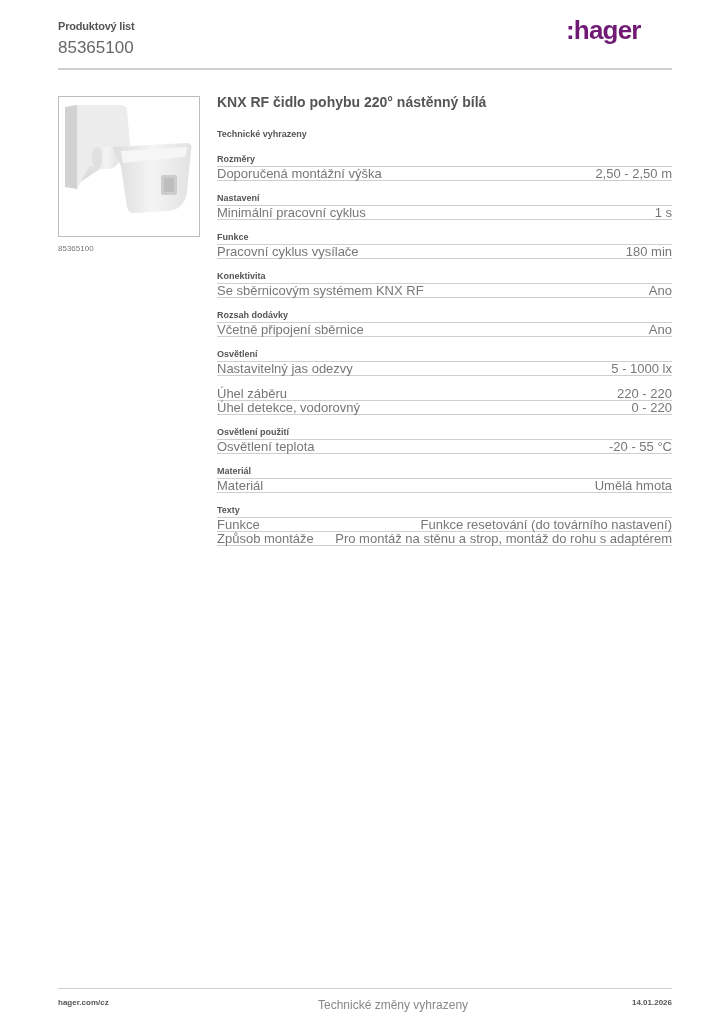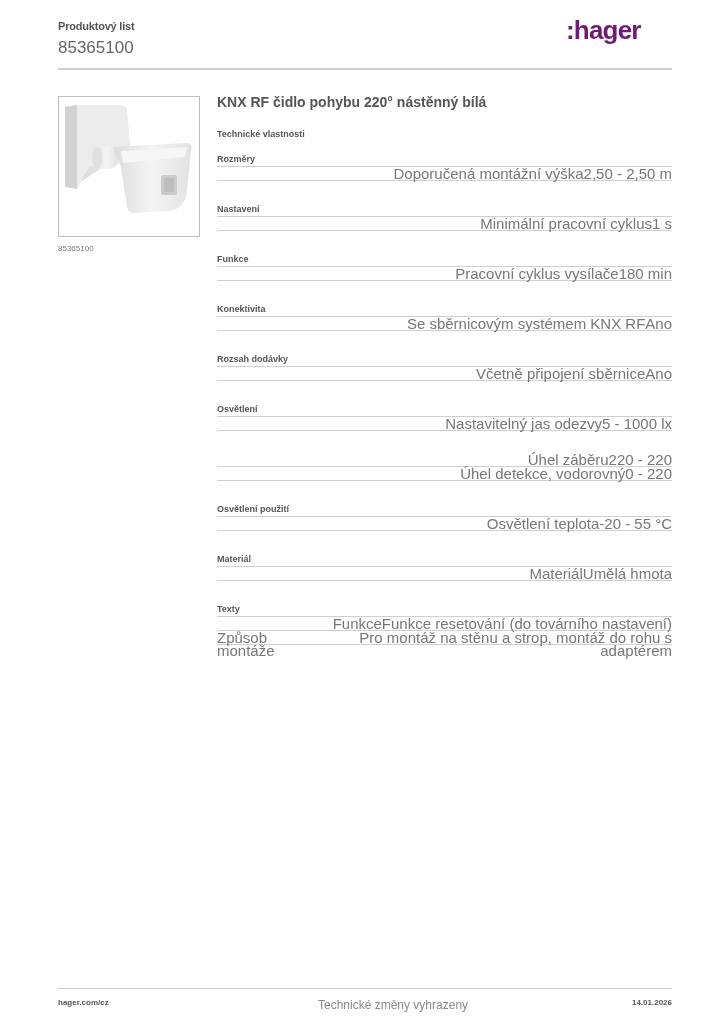--- a/index.html
+++ b/index.html
@@ -10,24 +10,24 @@
   .logo { position: absolute; left: 566px; top: 15px; font-size: 26px; font-weight: bold; color: #701a75; letter-spacing: -0.8px; }
   .hdr-rule { position: absolute; left: 58px; top: 68px; width: 614px; height: 2px; background: #cfcfcf; }
 
   .prod-frame { position: absolute; left: 58px; top: 96px; width: 142px; height: 141px;
                 border: 1px solid #bdbdbd; box-sizing: border-box; background: #fff; overflow: hidden; }
   .prod-caption { position: absolute; left: 58px; top: 244px; font-size: 8px; color: #777; }
 
   .content { position: absolute; left: 217px; top: 96px; width: 455px; }
   .prod-name { font-size: 14px; font-weight: bold; color: #555; height: 32px; line-height: 12px; }
   .tech-title { font-size: 9px; font-weight: bold; color: #555; height: 25px; line-height: 12px; }
-  .section { margin-bottom: 22px; }
+  .section { margin-bottom: 11px; }
   .sec-head { font-size: 9px; font-weight: bold; color: #555; line-height: 12px; height: 12px;
               border-bottom: 1px solid #cfcfcf; padding-bottom: 1px; }
-  .row { display: flex; justify-content: flex-end; font-size: 15px; color: #777;
+  .row { display: flex; justify-content: space-between; font-size: 13px; color: #777;
          line-height: 13px; height: 13px; border-bottom: 1px solid #cfcfcf; }
   .row .val { text-align: right; }
 
   .ftr-rule { position: absolute; left: 58px; top: 988px; width: 614px; height: 1px; background: #cfcfcf; }
   .ftr-left { position: absolute; left: 58px; top: 998px; font-size: 8px; font-weight: bold; color: #555; text-align: center; }
   .ftr-mid { position: absolute; left: 318px; top: 998px; font-size: 12px; color: #888; }
   .ftr-right { position: absolute; right: 52px; top: 998px; font-size: 8px; font-weight: bold; color: #555; }
 </style>
 </head>
 <body>
@@ -58,21 +58,21 @@
     <path d="M54 50 L128 46 Q134 46 132 54 L128 94 Q126 112 110 114 L74 116 Q70 116 68 110 L62 70 Z" fill="url(#gb)"></path>
     <path d="M62 54 L128 50 L126 60 L64 66 Z" fill="#f6f6f6"></path>
     <rect x="102" y="78" width="16" height="20" rx="2" fill="#cccccc"></rect>
     <rect x="105" y="81" width="10" height="14" rx="1" fill="#bdbdbd"></rect>
   </svg>
 </div>
 <div class="prod-caption">85365100</div>
 
 <div class="content">
   <div class="prod-name">KNX RF čidlo pohybu 220° nástěnný bílá</div>
-  <div class="tech-title">Technické vlastnosti</div>
+  <div class="tech-title">Technické vyhrazeny</div>
 
   <div class="section">
     <div class="sec-head">Rozměry</div>
     <div class="row">
       <span>Doporučená montážní výška</span>
       <span class="val">2,50 - 2,50 m</span>
     </div>
   </div>
 
   <div class="section">

